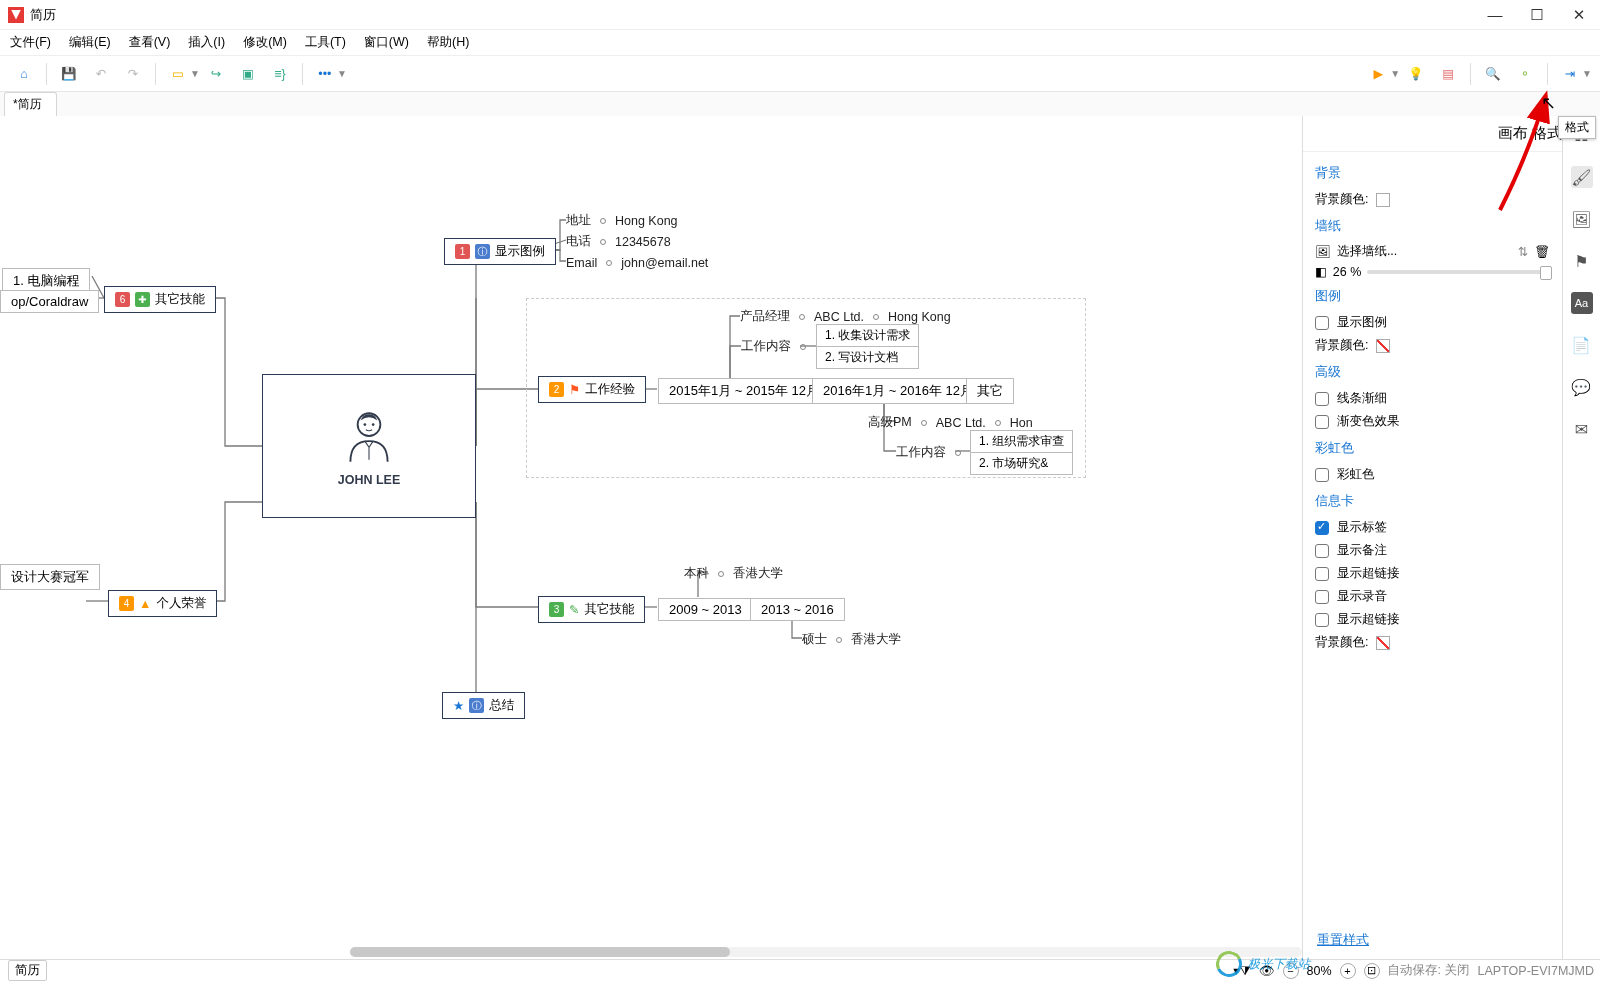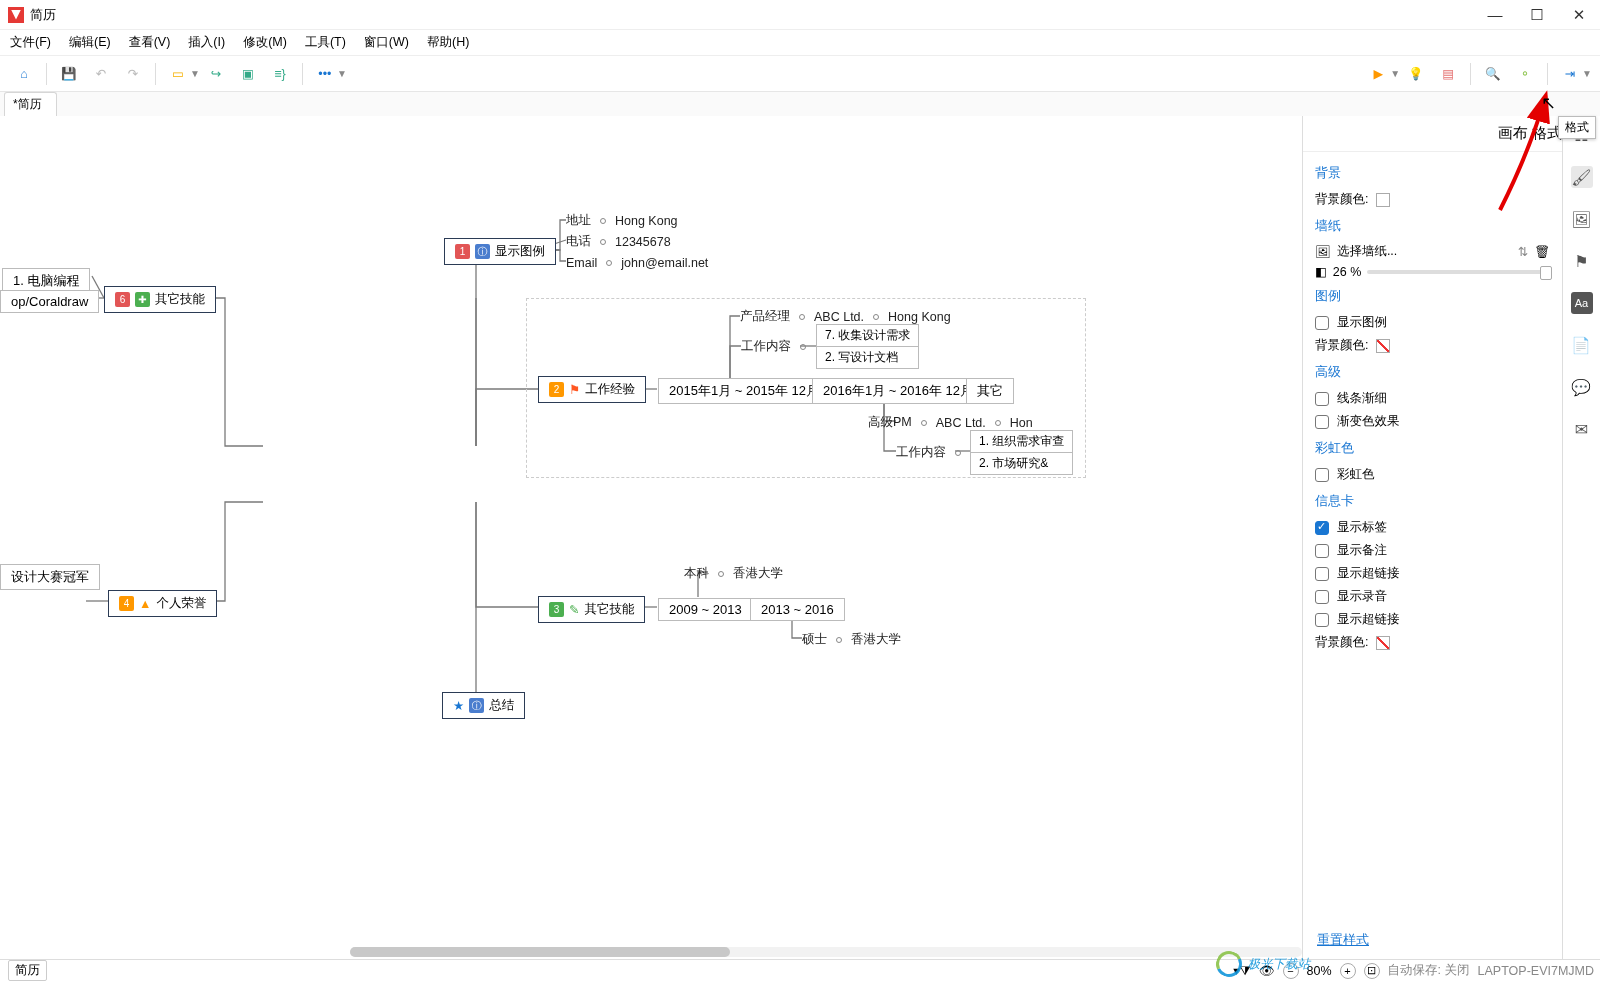--- a/index.html
+++ b/index.html
@@ -147,20 +147,32 @@
       <path d="M884 284 L884 305 L896 305"></path>
       <path d="M884 284 L884 335 L896 335"></path>
       <path d="M955 335 L970 335"></path>
 
       <path d="M640 491 L657 491"></path>
       <path d="M740 491 L750 491"></path>
       <path d="M698 481 L698 456 L708 456"></path>
       <path d="M792 502 L792 522 L802 522"></path>
     </svg>
 
+    <div class="node center-node" style="left:262px;top:258px">
+      <svg class="avatar" viewBox="0 0 60 60">
+        <circle cx="30" cy="18" r="11" fill="none" stroke="#323b4c" stroke-width="1.8"></circle>
+        <path d="M30 8 q6 0 8 6 q-4 -3 -8 -3 q-4 0 -8 3 q2 -6 8 -6" fill="#323b4c"></path>
+        <circle cx="26" cy="18" r="1.3" fill="#323b4c"></circle>
+          <circle cx="34" cy="18" r="1.3" fill="#323b4c"></circle>
+        <path d="M27 23 q3 2 6 0" stroke="#323b4c" fill="none"></path>
+        <path d="M12 54 q0 -20 18 -20 q18 0 18 20" fill="none" stroke="#323b4c" stroke-width="1.8"></path>
+        <path d="M26 34 l4 6 l4 -6 M30 40 l0 12" stroke="#323b4c" fill="none"></path>
+      </svg>
+      <span>JOHN LEE</span>
+    </div>
 
     <div class="plain" style="position:absolute;left:2px;top:152px">1. 电脑编程</div>
     <div class="plain" style="position:absolute;left:0;top:174px">op/Coraldraw</div>
     <div class="node" style="left:104px;top:170px">
       <span class="badge b-red">6</span>
         <span class="badge b-grn">✚</span>
         <span>其它技能</span>
     </div>
     <div class="plain" style="position:absolute;left:0;top:448px">设计大赛冠军</div>
     <div class="node" style="left:108px;top:474px">
@@ -210,21 +222,21 @@
           <span>Hong Kong</span>
         </div>
     </div>
     <div class="detail" style="left:741px;top:220px">
       <div class="detail-row">
           <span>工作内容</span>
           <span class="dot"></span>
         </div>
     </div>
     <div class="stackbox" style="position:absolute;left:816px;top:208px">
-      <div>7. 收集设计需求</div>
+      <div>1. 收集设计需求</div>
         <div>2. 写设计文档</div>
     </div>
     <div class="detail" style="left:868px;top:296px">
       <div class="detail-row">
           <span>高级PM</span>
           <span class="dot"></span>
           <span>ABC Ltd.</span>
           <span class="dot"></span>
           <span>Hon</span>
         </div>

